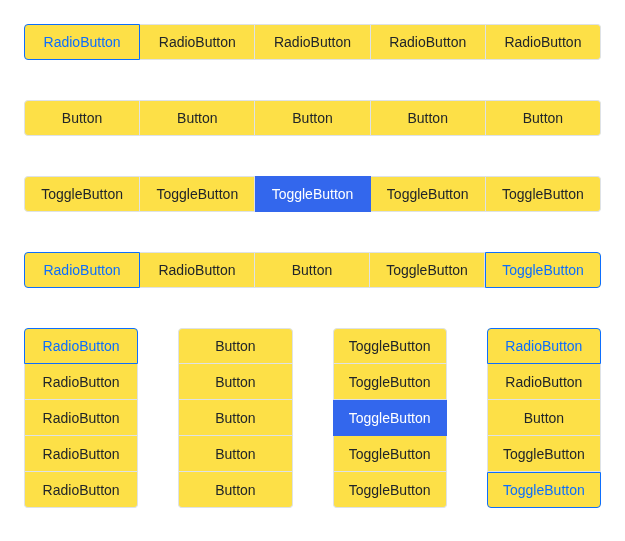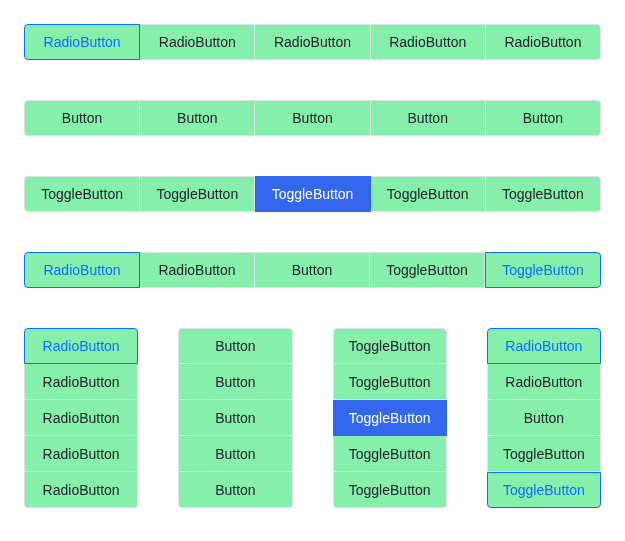--- a/index.html
+++ b/index.html
@@ -10,21 +10,21 @@
     font-size: 14px;
     color: #212529;
     background: #fff;
     width: 625px;
   }
   .btn {
     display: flex;
     align-items: center;
     justify-content: center;
     border: 1px solid #dee2e6;
-    background: #86efac;
+    background: #fde047;
     color: #212529;
     cursor: pointer;
     user-select: none;
     white-space: nowrap;
   }
   .hgroup {
     display: flex;
     width: 100%;
     margin-bottom: 40px;
   }

